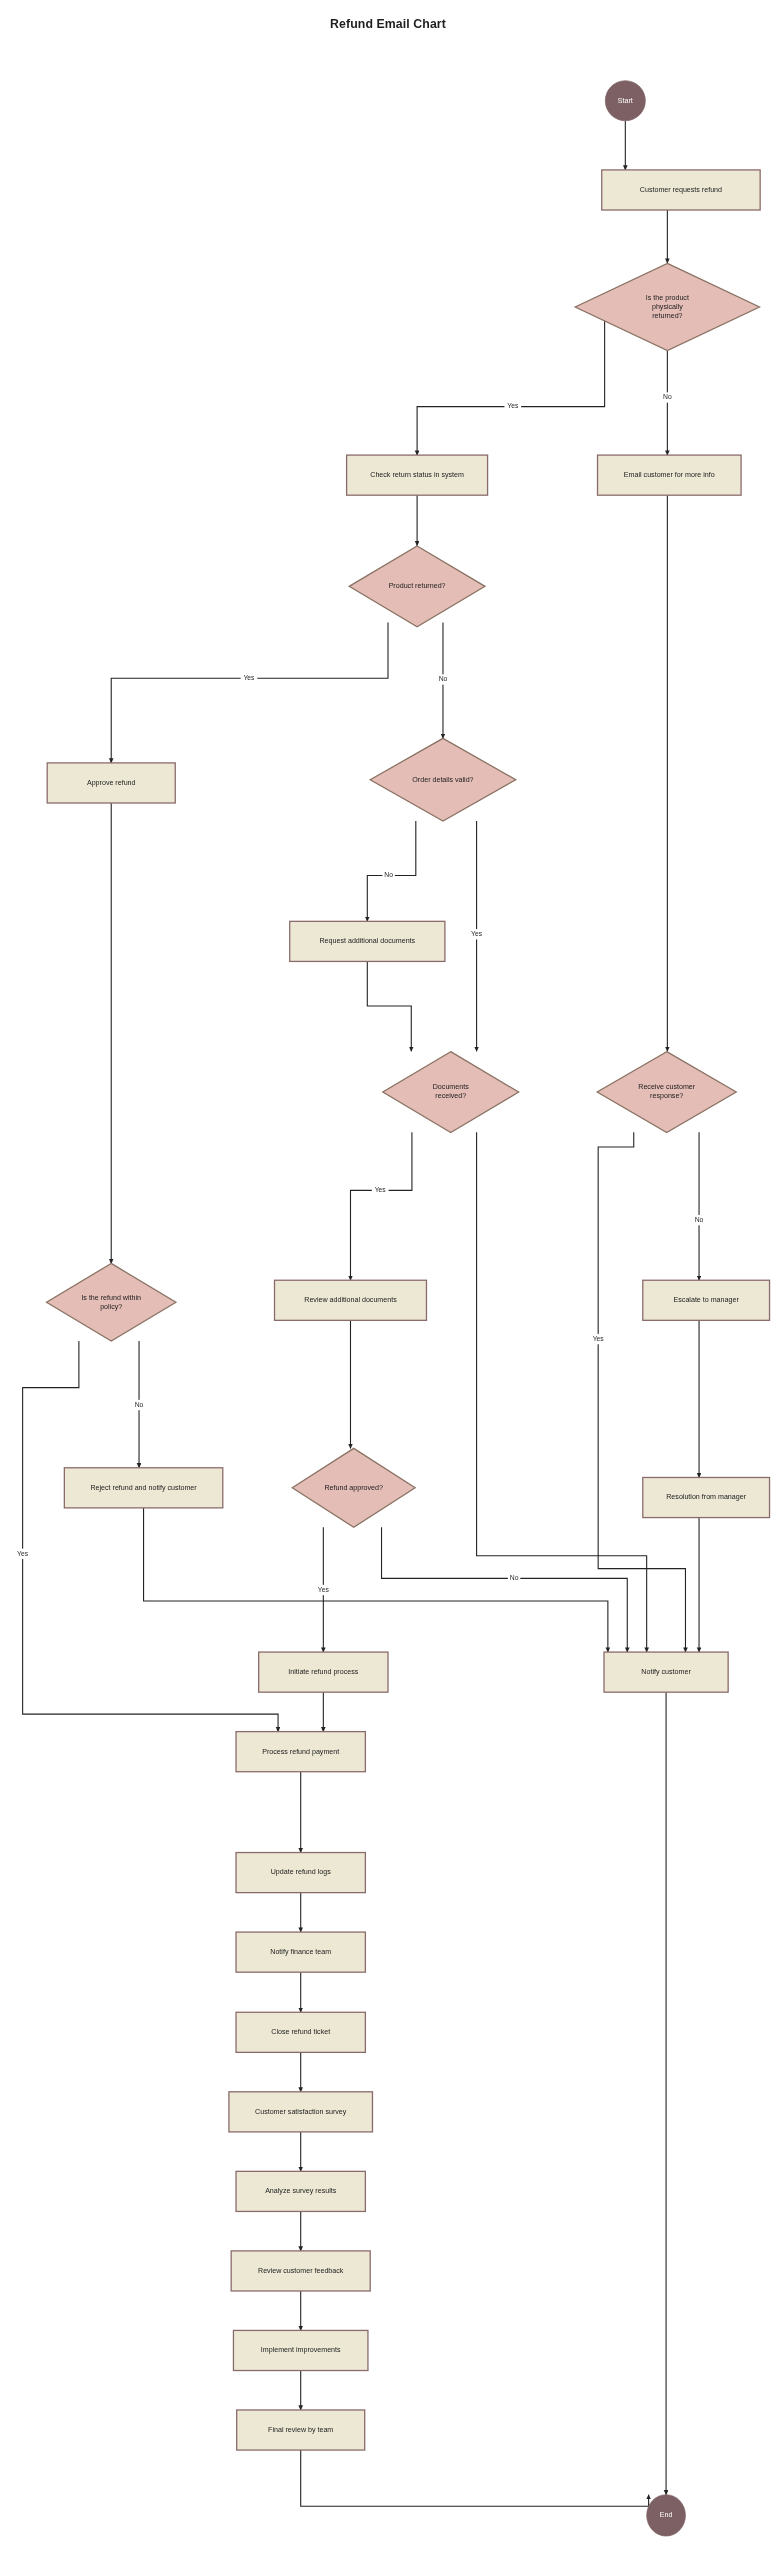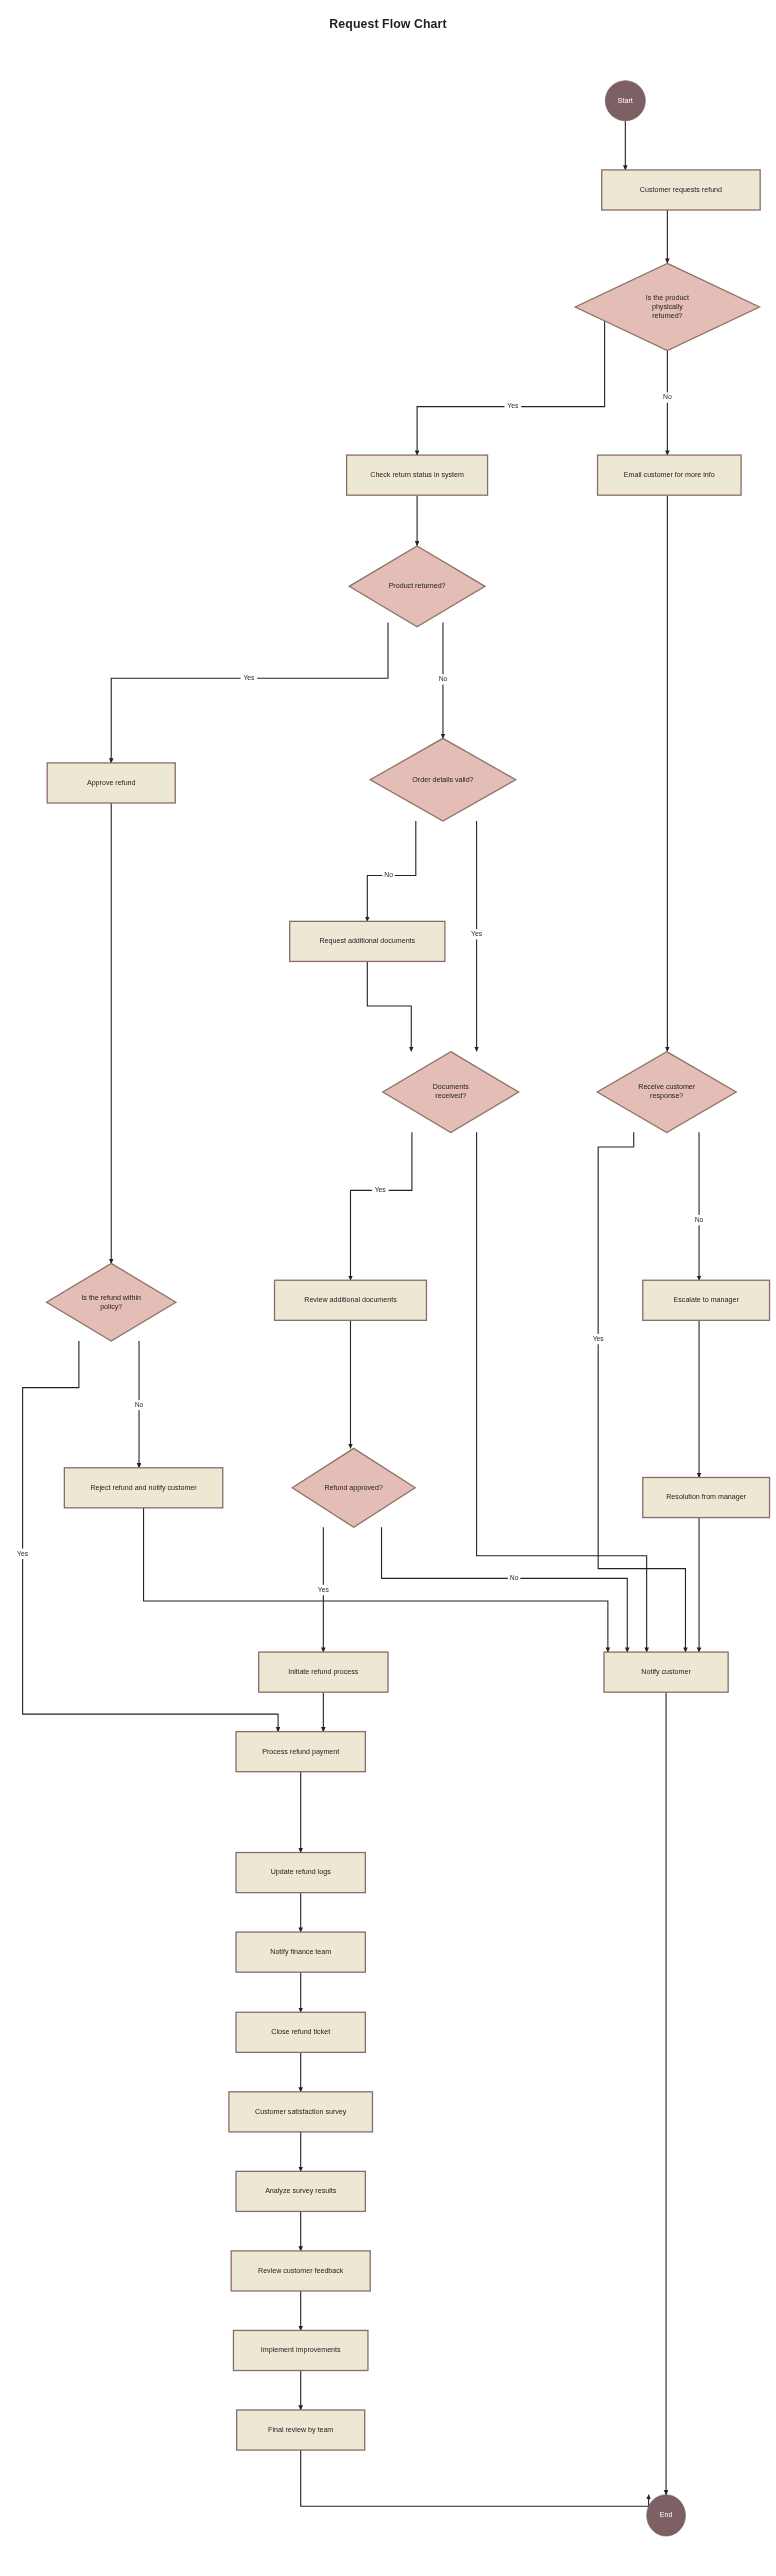--- a/index.html
+++ b/index.html
@@ -70,21 +70,21 @@
     dominant-baseline: middle;
   }
   .edge-label-bg {
     fill: #ffffff;
   }
 </style>
 </head>
 <body>
 
 <div id="chart-root">
-  <div class="page-title">Request Flow Chart</div>
+  <div class="page-title">Refund Email Chart</div>
   <svg class="flow" id="flow-svg" width="776" height="2576" viewBox="0 0 1200 3982" xmlns="http://www.w3.org/2000/svg">
     <defs>
       <marker id="arrowhead" markerWidth="9" markerHeight="9" refX="7.2" refY="3.6" orient="auto" markerUnits="userSpaceOnUse">
         <path d="M 0,0 L 8,3.6 L 0,7.2 z" fill="#232323"></path>
       </marker>
     </defs>
     <g id="edges-layer">
         <path d="M 967,186 L 967,262" class="edge-path" marker-end="url(#arrowhead)" id="e-start-request"></path>
         <path d="M 1032,324 L 1032,406" class="edge-path" marker-end="url(#arrowhead)" id="e-request-physical"></path>
         <path d="M 935,474 L 935,628 L 645,628 L 645,703" class="edge-path" marker-end="url(#arrowhead)" id="e-physical-check"></path>

